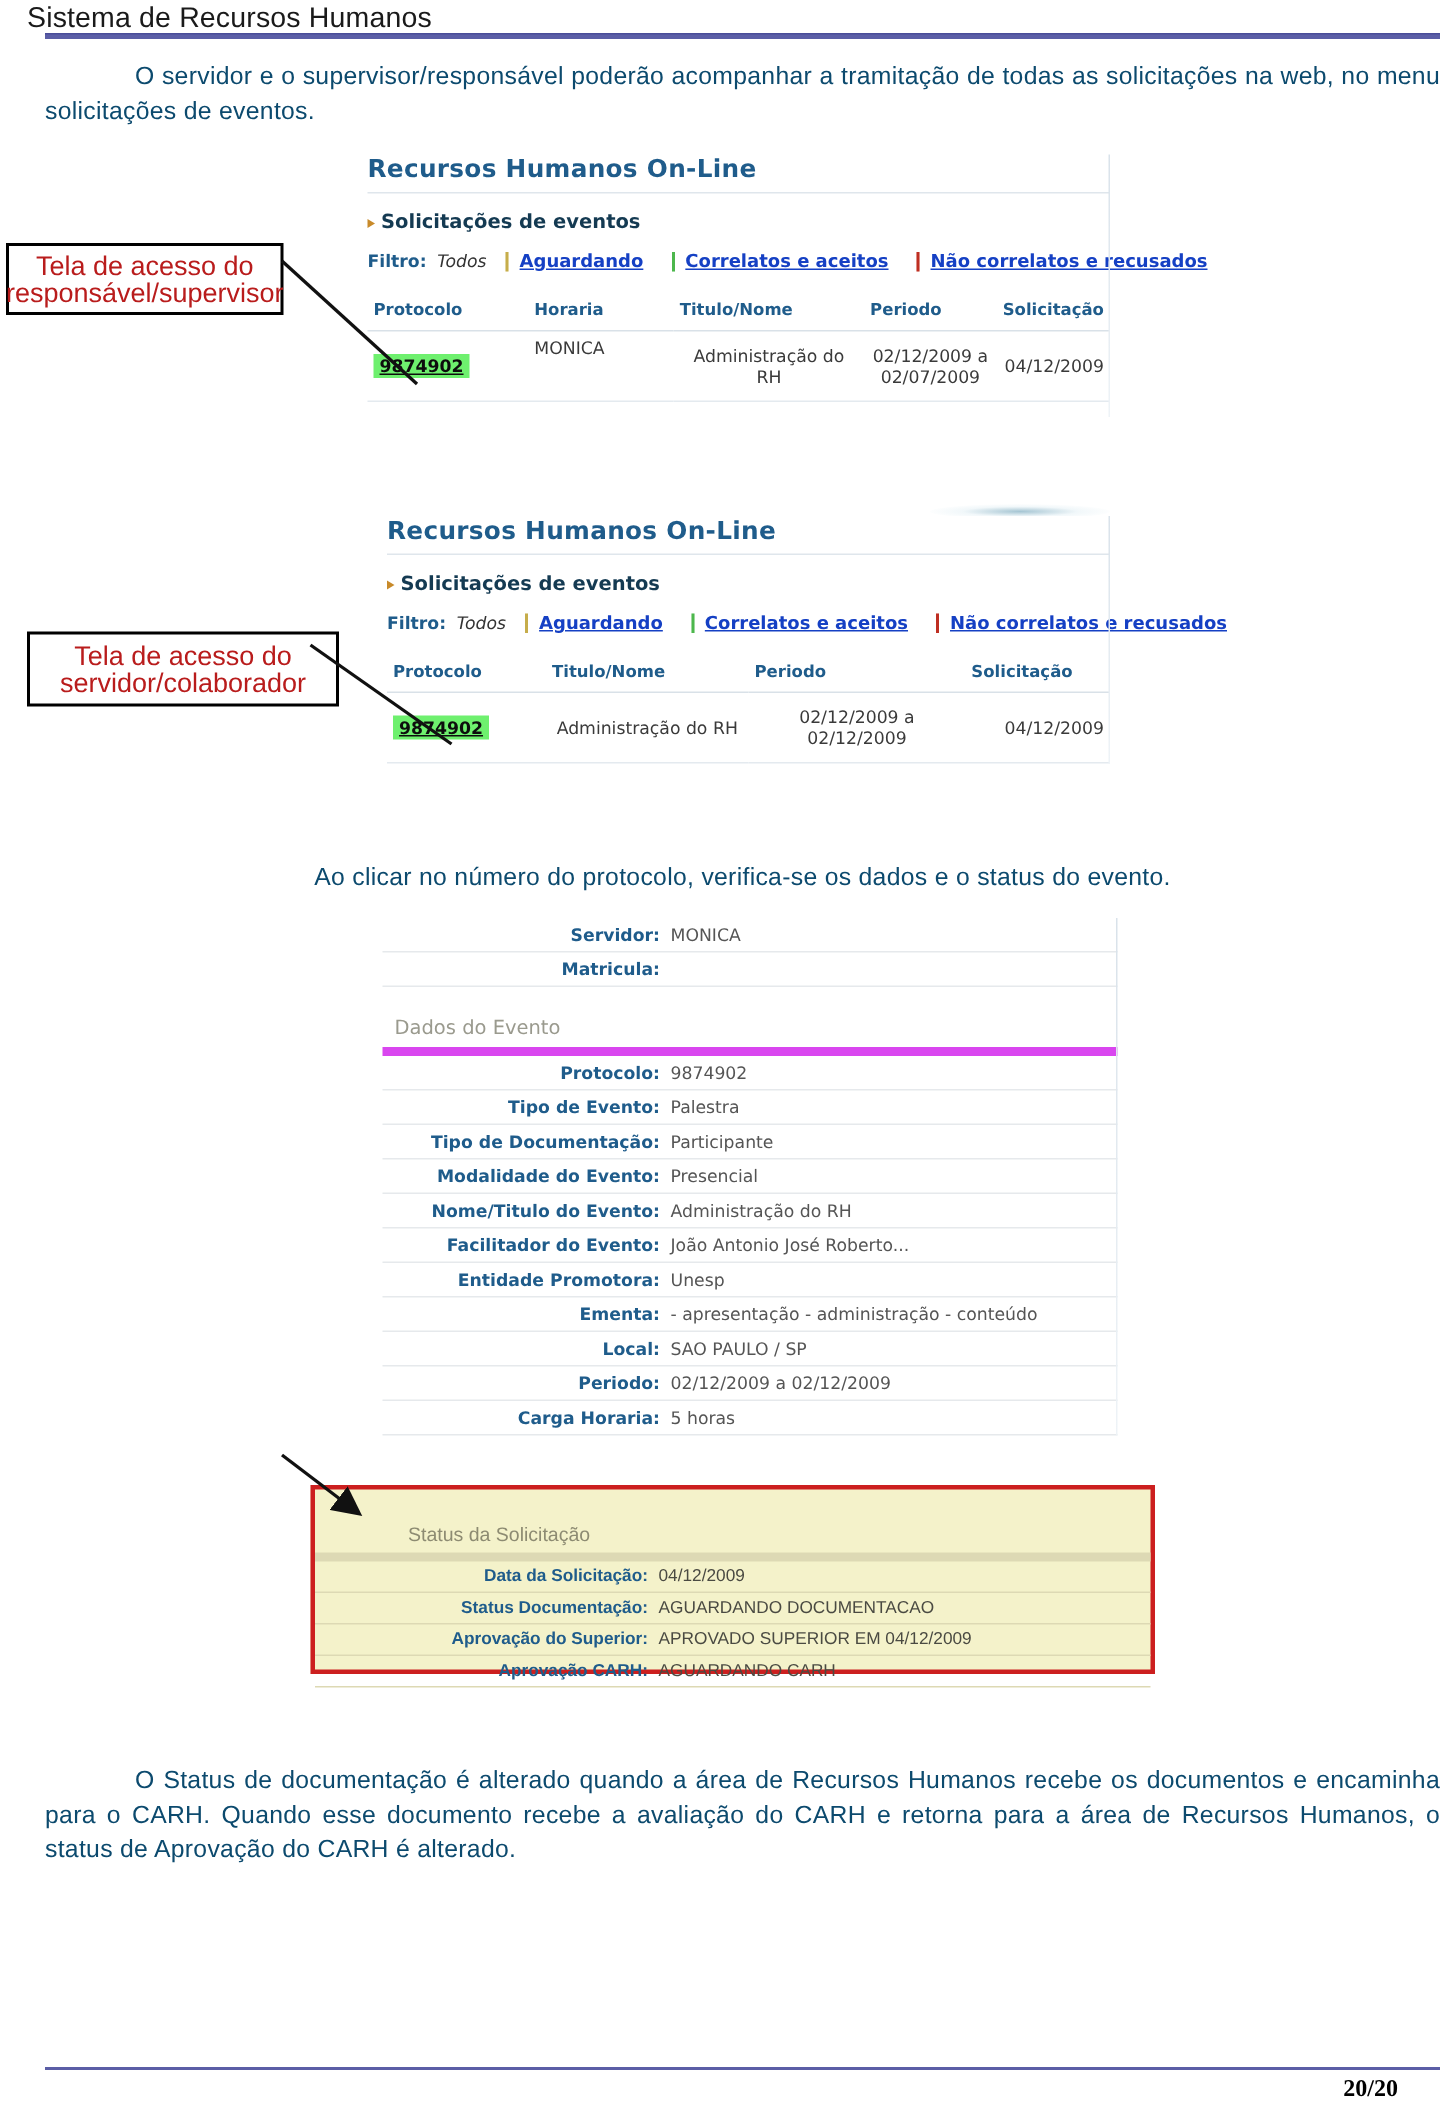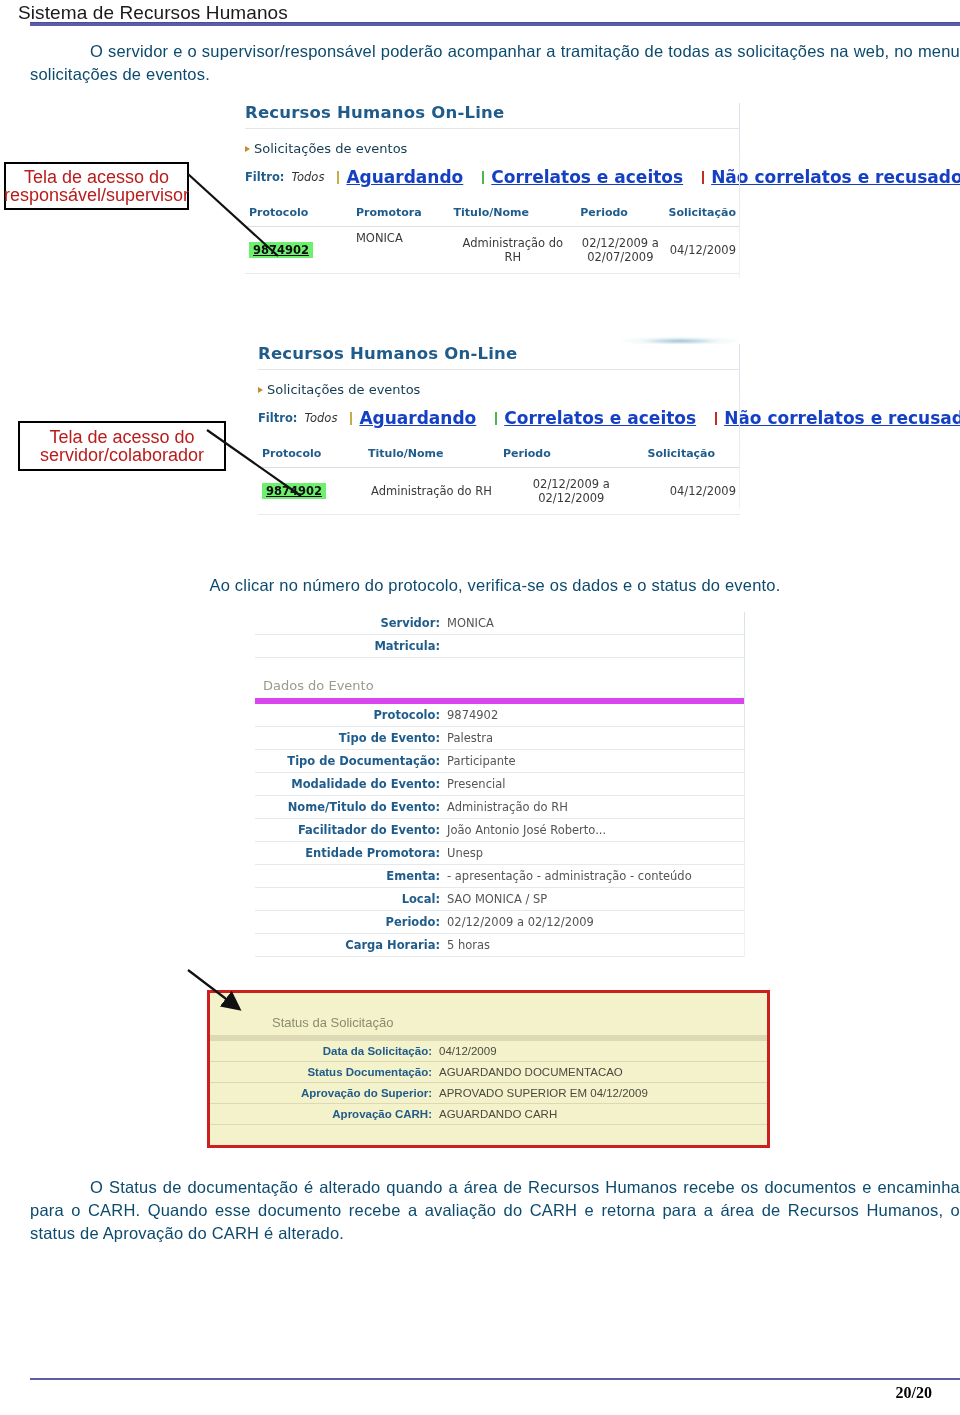--- a/index.html
+++ b/index.html
@@ -55,39 +55,39 @@
   }
   .shot::after{
     content:"";position:absolute;right:0;top:0;bottom:0;width:1px;
     background:linear-gradient(to bottom,#d9e2ea,#eef3f7);
   }
   .shot-title{
     font-size:16.5px;font-weight:bold;color:#1f5c8b;letter-spacing:.2px;
   }
   .shot-rule{height:1px;background:#dfe6ec;margin:6px 0 0 0;}
   .section-head{
-    font-size:13px;font-weight:normal;color:#143a52;margin-top:12px;
+    font-size:13px;font-weight:bold;color:#143a52;margin-top:12px;
     display:flex;align-items:center;gap:4px;
   }
   .tri{
     width:0;height:0;border-left:5px solid #c88a2a;
     border-top:3.5px solid transparent;border-bottom:3.5px solid transparent;
     display:inline-block;
   }
   .filter-row{
     display:flex;align-items:center;gap:7px;margin-top:11px;font-size:11.5px;
     color:#1f5c8b;font-weight:bold;white-space:nowrap;
   }
   .filter-row .cur{font-style:italic;font-weight:normal;color:#333;margin-right:6px;}
   .sw{width:11px;height:11px;display:inline-block;border:1px solid rgba(0,0,0,.18);}
   .sw.y{background:#f2d45c;}
   .sw.g{background:#5ee05e;}
   .sw.r{background:#e83a2a;}
   .flink{
-    color:#1540c4;text-decoration:underline;font-weight:bold;font-size:17px;
+    color:#1540c4;text-decoration:underline;font-weight:bold;font-size:12px;
     margin-right:12px;
   }
   .grid{width:100%;border-collapse:collapse;margin-top:16px;}
   .grid th{
     font-size:11px;color:#1f5c8b;font-weight:bold;padding:3px 4px 7px 4px;
     border-bottom:1px solid #d9e1e8;text-align:left;white-space:nowrap;
   }
   .grid td{
     font-size:11.5px;color:#3a3a3a;padding:9px 4px;border-bottom:1px solid #e4eaef;
     vertical-align:middle;
@@ -107,21 +107,21 @@
     font-size:11.5px;font-weight:bold;color:#1f5c8b;
   }
   .fvalue{font-size:11.5px;color:#555;}
   .fgroup{
     font-size:13px;color:#9a9a8e;padding:6px 0 5px 8px;border-bottom:6px solid #d946ef;
   }
   .spacer{height:14px;}
 
   
   #status-box{
-    position:absolute;left:207px;top:990px;width:563px;height:158px;
+    position:absolute;left:207px;top:990px;width:563px;height:126px;
     border:3px solid #cc1f1f;background:#f4f2ca;box-sizing:border-box;
   }
   #status-box .inner{padding:16px 0 0 0;}
   #status-box .fgroup{border-bottom-color:#ddd9b4;color:#8d8b72;padding-left:62px;}
   #status-box .frow{border-bottom-color:#ddd9b4;}
   #status-box .flabel{width:222px;flex:0 0 222px;}
   #status-box .fvalue{color:#4a4a42;}
 
   .decor{
     position:absolute;width:120px;height:10px;border-radius:50%;
@@ -152,21 +152,21 @@
       <a class="flink" href="#">Aguardando</a>
       <span class="sw g"></span>
       <a class="flink" href="#">Correlatos e aceitos</a>
       <span class="sw r"></span>
       <a class="flink" href="#">Não correlatos e recusados</a>
     </div>
     <table class="grid">
       <thead>
         <tr>
           <th style="width:22%">Protocolo</th>
-          <th style="width:20%">Promotora</th>
+          <th style="width:20%">Horaria</th>
           <th class="ctr" style="width:26%">Titulo/Nome</th>
           <th class="ctr" style="width:18%">Periodo</th>
           <th class="rgt" style="width:14%">Solicitação</th>
         </tr>
       </thead>
       <tbody>
         <tr>
           <td><a class="proto" href="#">9874902</a></td>
           <td style="vertical-align:top;padding-top:4px">MONICA</td>
           <td class="ctr">Administração do RH</td>
@@ -276,21 +276,21 @@
     <div class="frow">
       <div class="flabel">Entidade Promotora:</div>
       <div class="fvalue">Unesp</div>
     </div>
     <div class="frow">
       <div class="flabel">Ementa:</div>
       <div class="fvalue">- apresentação - administração - conteúdo</div>
     </div>
     <div class="frow">
       <div class="flabel">Local:</div>
-      <div class="fvalue">SAO MONICA / SP</div>
+      <div class="fvalue">SAO PAULO / SP</div>
     </div>
     <div class="frow">
       <div class="flabel">Periodo:</div>
       <div class="fvalue">02/12/2009 a 02/12/2009</div>
     </div>
     <div class="frow">
       <div class="flabel">Carga Horaria:</div>
       <div class="fvalue">5 horas</div>
     </div>
   </div>

